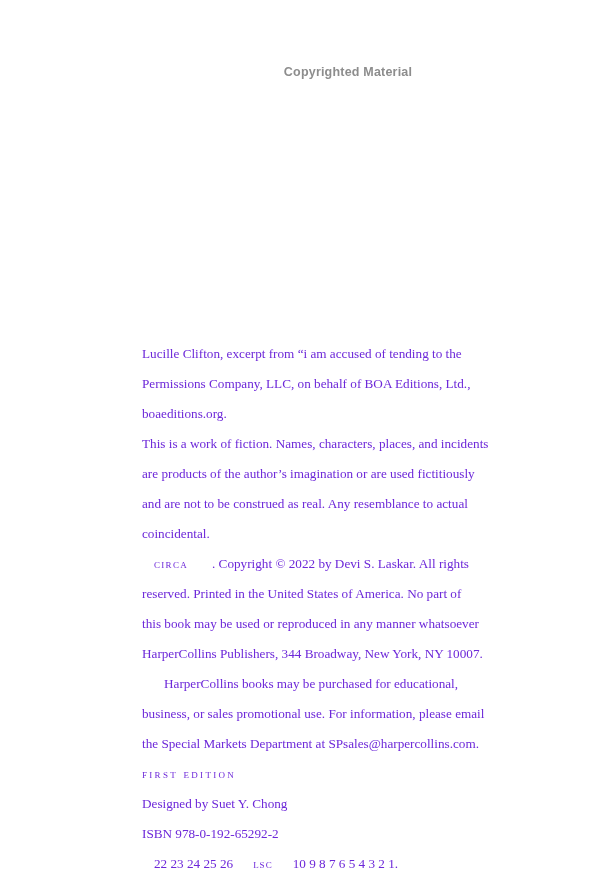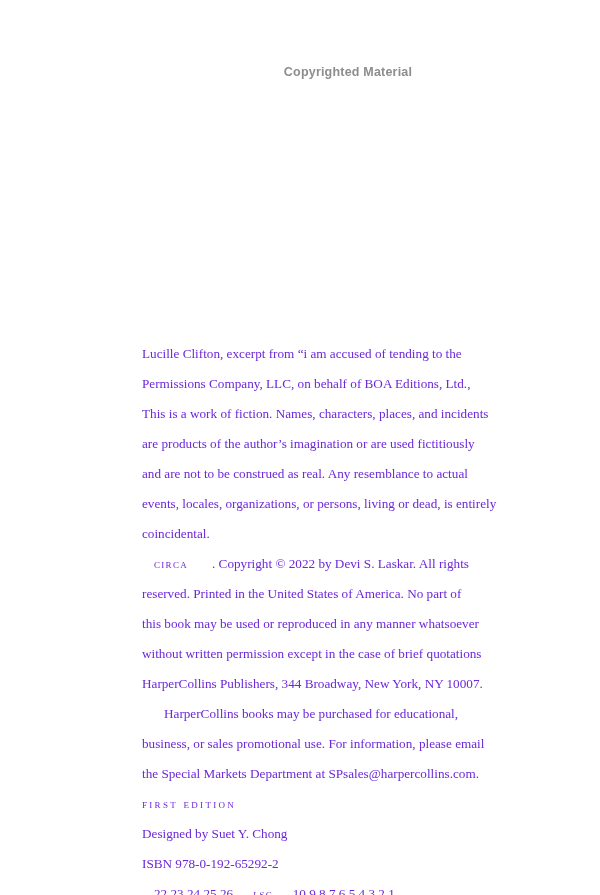--- a/index.html
+++ b/index.html
@@ -59,35 +59,34 @@
 
 <div class="page">
 
   <div class="watermark top">Copyrighted Material</div>
 
   <main class="text-block">
 
     <section class="para">
       <div class="line">Lucille Clifton, excerpt from “i am accused of tending to the</div>
       <div class="line">Permissions Company, LLC, on behalf of BOA Editions, Ltd.,</div>
+      <div class="line">boaeditions.org.</div>
     </section>
 
     <section class="para">
       <div class="line">This is a work of fiction. Names, characters, places, and incidents</div>
       <div class="line">are products of the author’s imagination or are used fictitiously</div>
       <div class="line">and are not to be construed as real. Any resemblance to actual</div>
-      <div class="line">events, locales, organizations, or persons, living or dead, is entirely</div>
       <div class="line">coincidental.</div>
     </section>
 
     <section class="para">
       <div class="line"><span class="sc">circa</span><span>. Copyright © 2022 by Devi S. Laskar. All rights</span></div>
       <div class="line">reserved. Printed in the United States of America. No part of</div>
       <div class="line">this book may be used or reproduced in any manner whatsoever</div>
-      <div class="line">without written permission except in the case of brief quotations</div>
       <div class="line">HarperCollins Publishers, 344 Broadway, New York, NY 10007.</div>
       <div class="line indent">HarperCollins books may be purchased for educational,</div>
       <div class="line">business, or sales promotional use. For information, please email</div>
       <div class="line">the Special Markets Department at SPsales@harpercollins.com.</div>
     </section>
 
     <section class="para">
       <div class="line edition-line">first edition</div>
     </section>
 

